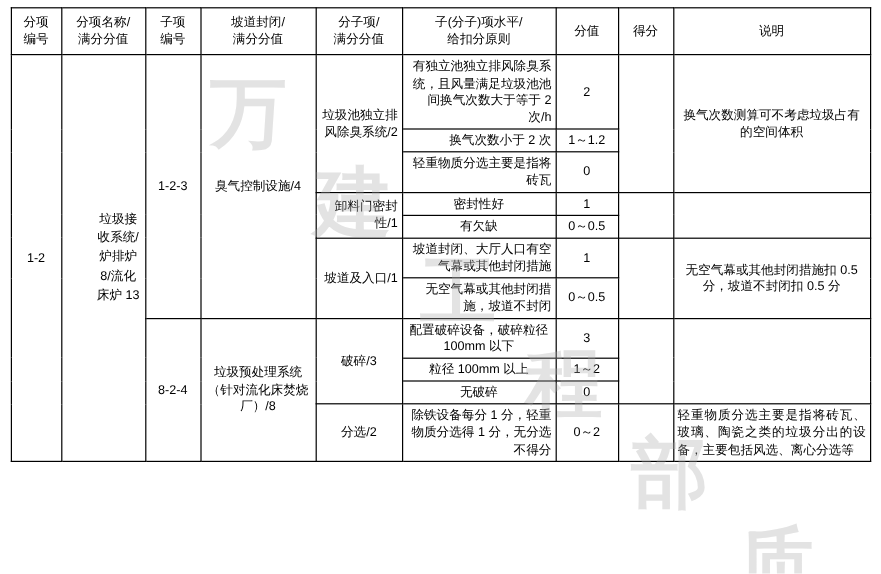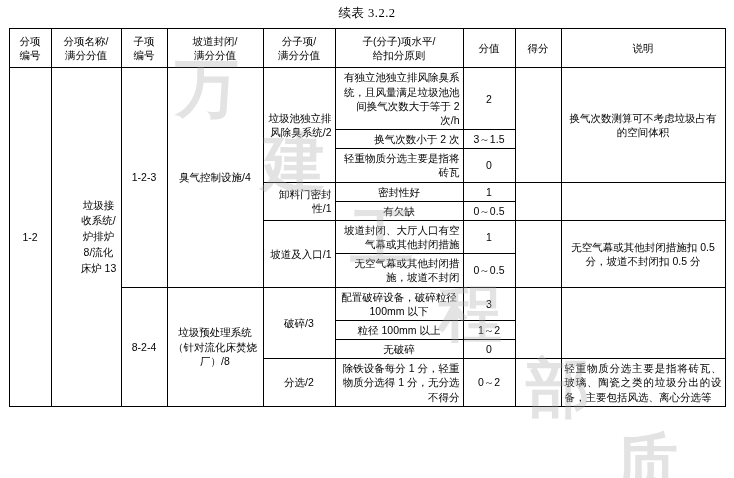--- a/index.html
+++ b/index.html
@@ -72,21 +72,20 @@
 
   <div class="watermark">
       <span class="wm-char" style="left: 175px; top: 45px; font-size: 64px;">万</span>
       <span class="wm-char" style="left: 262px; top: 120px; font-size: 64px;">建</span>
       <span class="wm-char" style="left: 350px; top: 195px; font-size: 64px;">工</span>
       <span class="wm-char" style="left: 438px; top: 270px; font-size: 64px;">程</span>
       <span class="wm-char" style="left: 526px; top: 345px; font-size: 64px;">部</span>
       <span class="wm-char" style="left: 614px; top: 420px; font-size: 64px;">质</span>
     </div>
 
-  <div class="title">续表 3.2.2</div>
 
   <table>
     <colgroup>
       <col class="c1">
         <col class="c2">
         <col class="c3">
         <col class="c4">
       <col class="c5">
         <col class="c6">
         <col class="c7">
@@ -132,21 +131,21 @@
         <td rowspan="7">1-2-3</td>
         <td rowspan="7">臭气控制设施/4</td>
         <td rowspan="3" class="left">垃圾池独立排风除臭系统/2</td>
         <td class="left">有独立池独立排风除臭系统，且风量满足垃圾池池间换气次数大于等于 2 次/h</td>
         <td>2</td>
         <td rowspan="3"></td>
         <td rowspan="3">换气次数测算可不考虑垃圾占有的空间体积</td>
       </tr>
       <tr>
         <td class="left">换气次数小于 2 次</td>
-        <td>3～1.5</td>
+        <td>1～1.2</td>
       </tr>
       <tr>
         <td class="left">轻重物质分选主要是指将砖瓦</td>
         <td>0</td>
       </tr>
 
       <tr>
         <td rowspan="2" class="left">卸料门密封性/1</td>
         <td>密封性好</td>
         <td>1</td>

